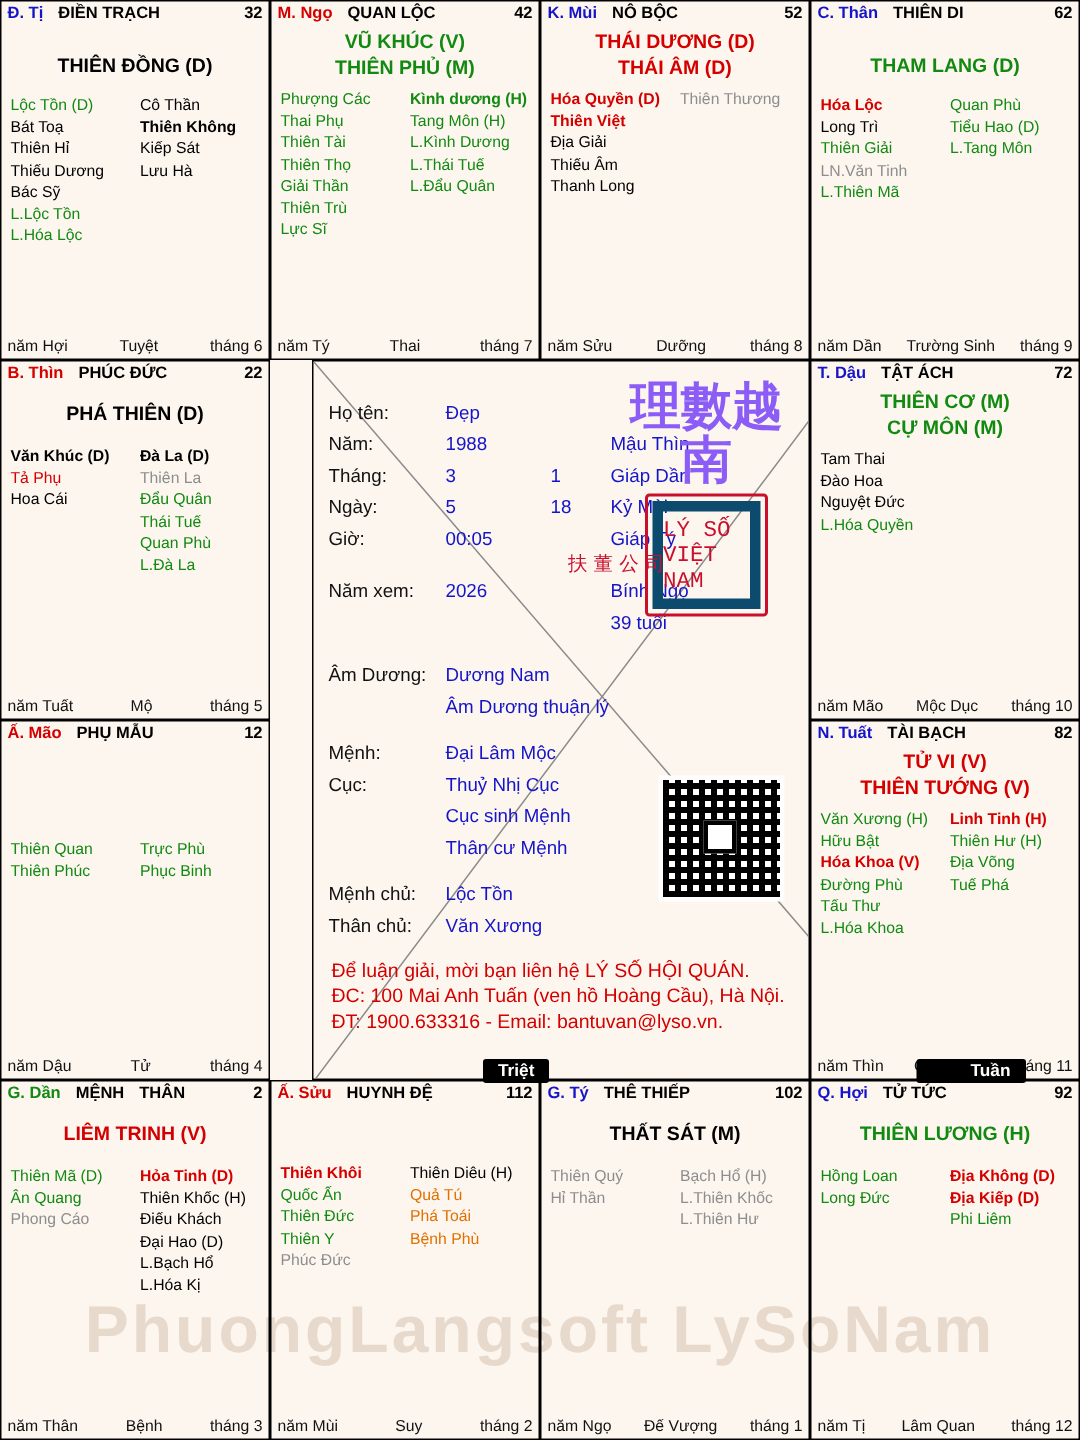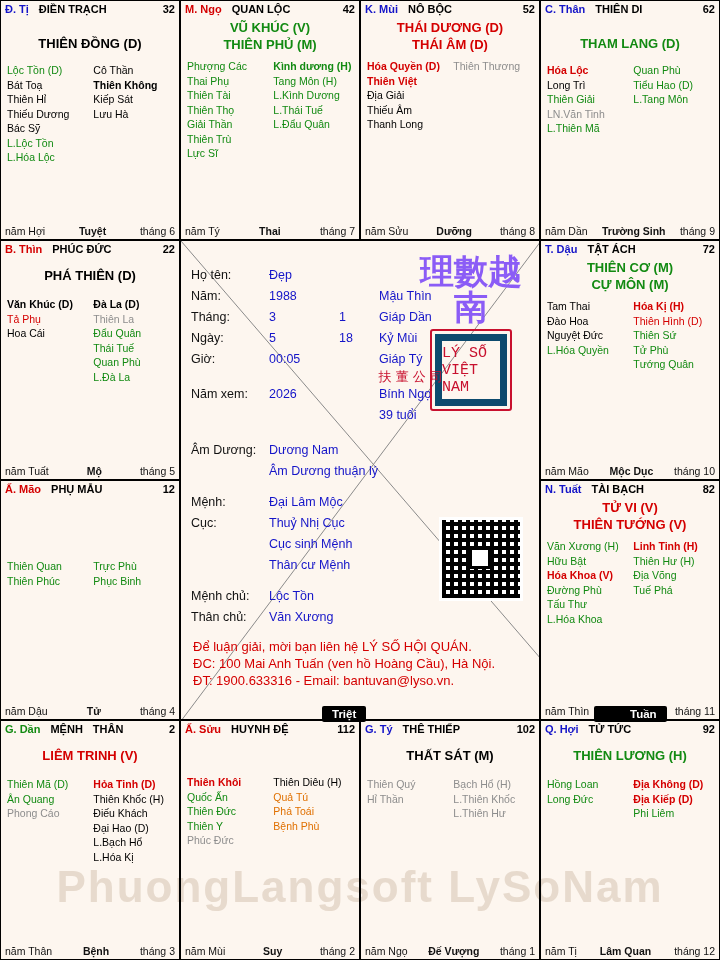--- a/index.html
+++ b/index.html
@@ -23,20 +23,21 @@
     position:relative;
     border:1px solid #000;
     box-sizing:border-box;
     background:transparent;
     overflow:hidden;
   }
   .cell.center{
     grid-column:2 / span 2;
     grid-row:2 / span 2;
     background:transparent;
+    margin-left:28px;
   }
   
   .p-head{
     position:absolute;top:2px;left:4px;right:4px;
     display:flex;justify-content:space-between;align-items:baseline;
     font-size:11px;font-weight:bold;
   }
   .p-branch{color:#1414c8;}
   .p-name{color:#000;margin-left:4px;}
   .p-num{color:#000;}
@@ -54,21 +55,21 @@
     font-size:10.5px;line-height:14.5px;
   }
   .col{width:48%;}
   .col div{white-space:nowrap;}
   
   .p-foot{
     position:absolute;bottom:2px;left:4px;right:4px;
     display:flex;justify-content:space-between;align-items:baseline;
     font-size:10.5px;
   }
-  .p-foot .mid{font-weight:bold;}
+  .p-foot .mid{font-weight:normal;}
   
   .c-red{color:#d40000;}
   .c-green{color:#128a12;}
   .c-blue{color:#1414c8;}
   .c-black{color:#000;}
   .c-gray{color:#8d8d8d;}
   .c-orange{color:#e07000;}
   .bold{font-weight:bold;}
 
   
@@ -127,21 +128,21 @@
     position:absolute;left:0;right:0;bottom:48px;text-align:center;
     font-size:44px;color:#e7dacd;font-weight:bold;letter-spacing:2px;
     pointer-events:none;
   }
   
   .tag{
     position:absolute;background:#000;color:#fff;font-weight:bold;
     font-size:11.5px;padding:2px 10px;border-radius:2px;z-index:5;
   }
   #tag-triet{left:322px;top:706px;}
-  #tag-tuan{left:594px;top:706px;padding-left:36px;}
+  #tag-tuan{left:611px;top:706px;padding-left:36px;}
 </style>
 </head>
 <body>
 
 <div class="wm">PhuongLangsoft   LySoNam</div>
 
 <div class="chart">
 
   <div class="cell">
     <div class="p-head">
@@ -430,27 +431,20 @@
       <span class="ms c-green">THIÊN CƠ (M)</span>
       <span class="ms c-green">CỰ MÔN (M)</span>
     </div>
     <div class="cols" style="top:58px">
       <div class="col">
         <div class="c-black">Tam Thai</div>
         <div class="c-black">Đào Hoa</div>
         <div class="c-black">Nguyệt Đức</div>
         <div class="c-green">L.Hóa Quyền</div>
       </div>
-      <div class="col">
-        <div class="c-red bold">Hóa Kị (H)</div>
-        <div class="c-red">Thiên Hình (D)</div>
-        <div class="c-green">Thiên Sứ</div>
-        <div class="c-green">Tử Phù</div>
-        <div class="c-green">Tướng Quân</div>
-      </div>
     </div>
     <div class="p-foot">
       <span>năm Mão</span>
       <span class="mid">Mộc Dục</span>
       <span>tháng 10</span>
     </div>
   </div>
 
   <div class="cell">
     <div class="p-head">

